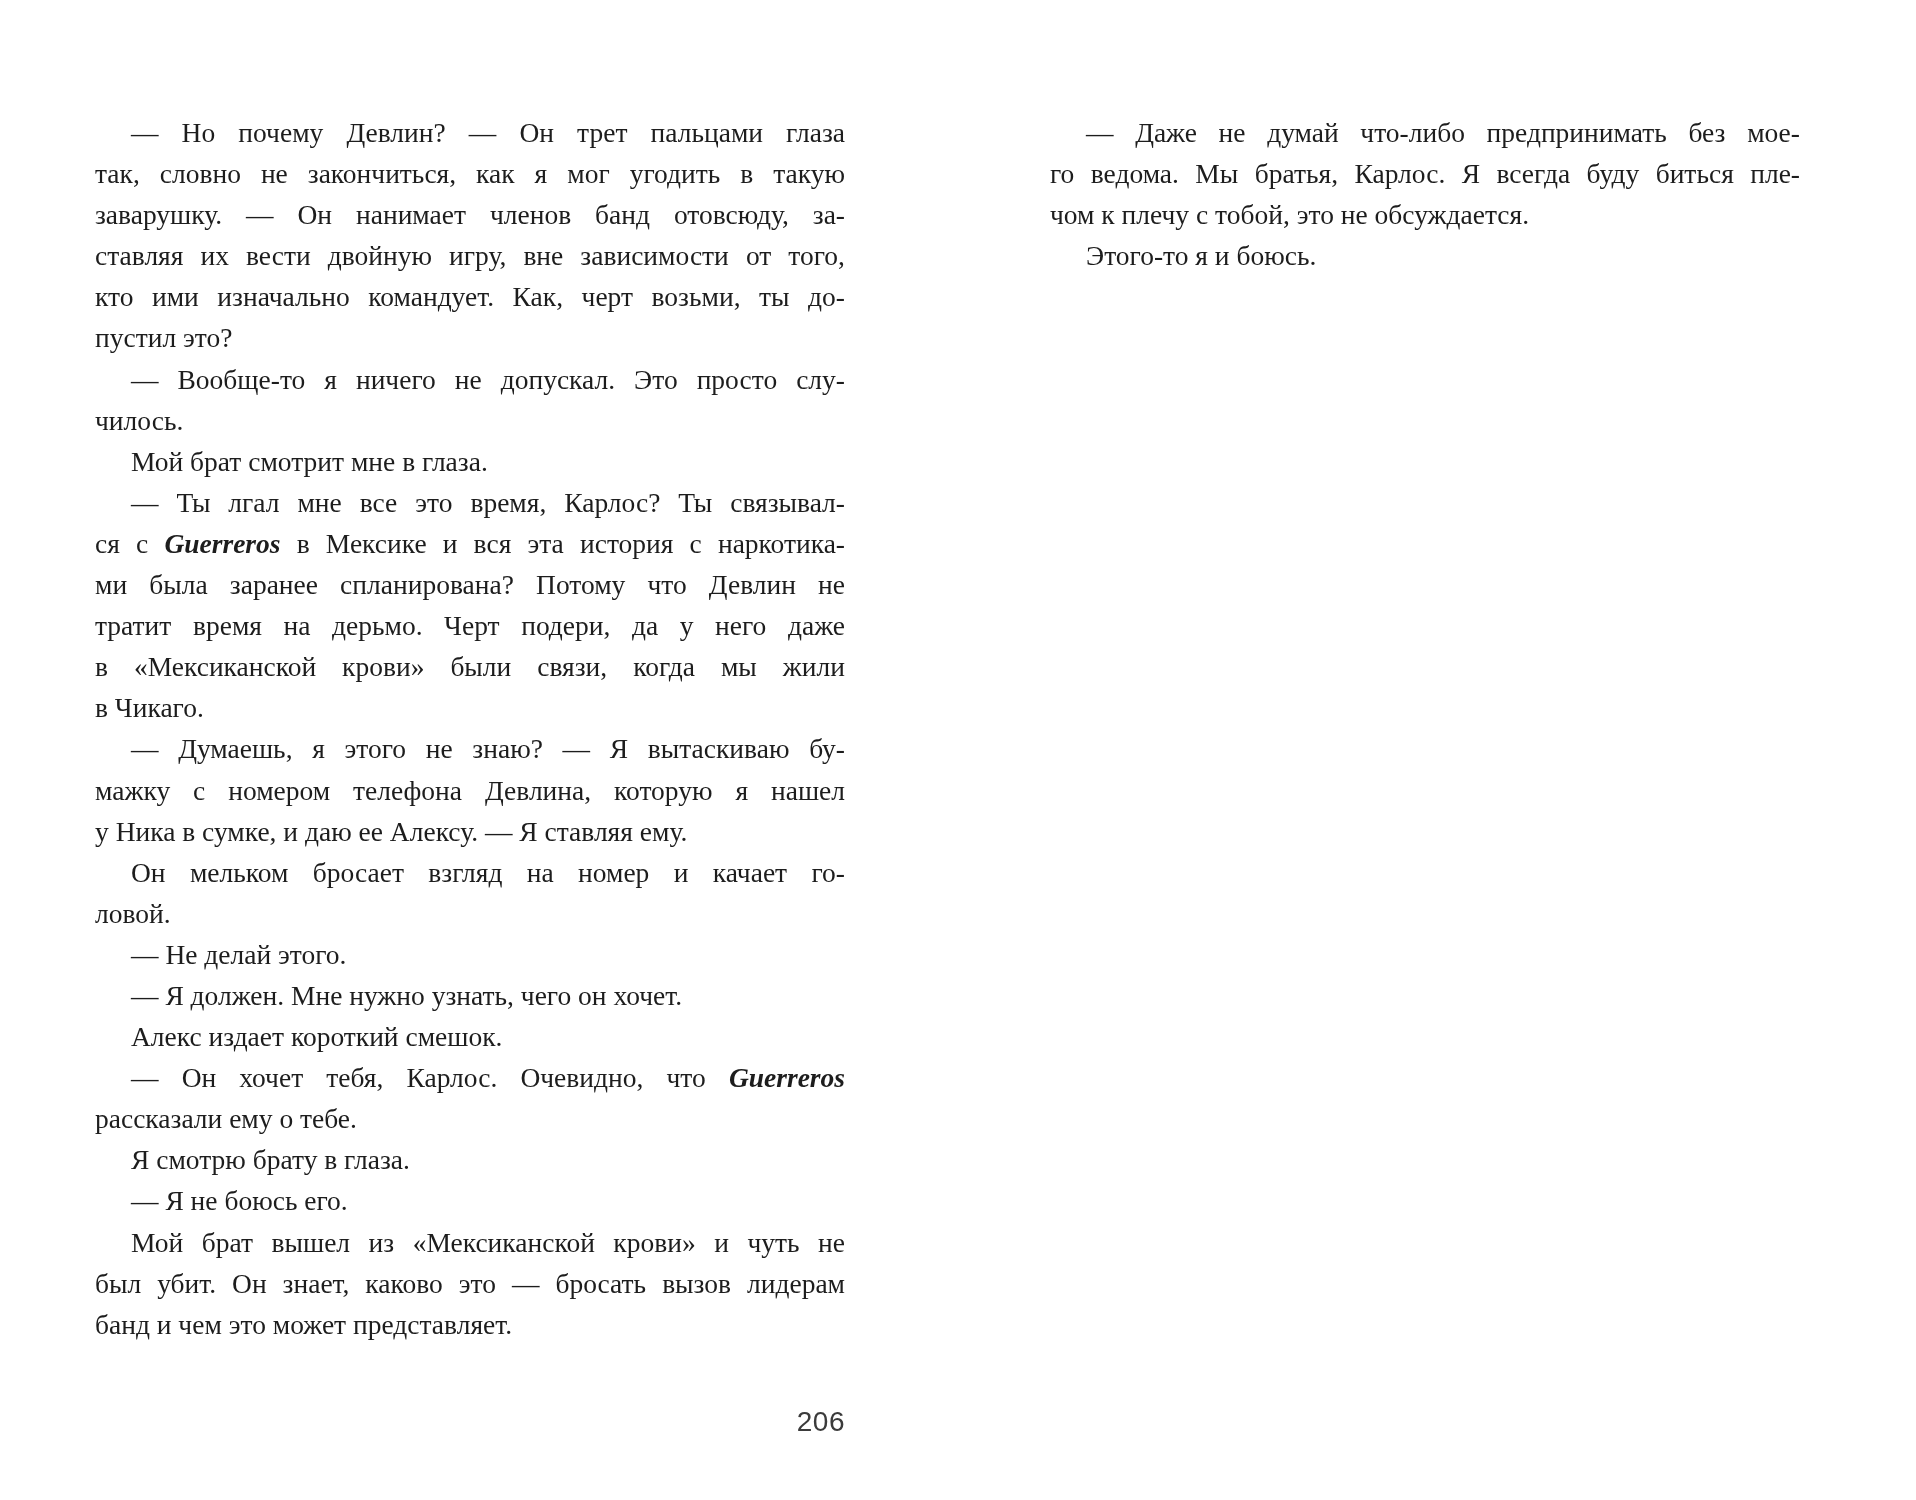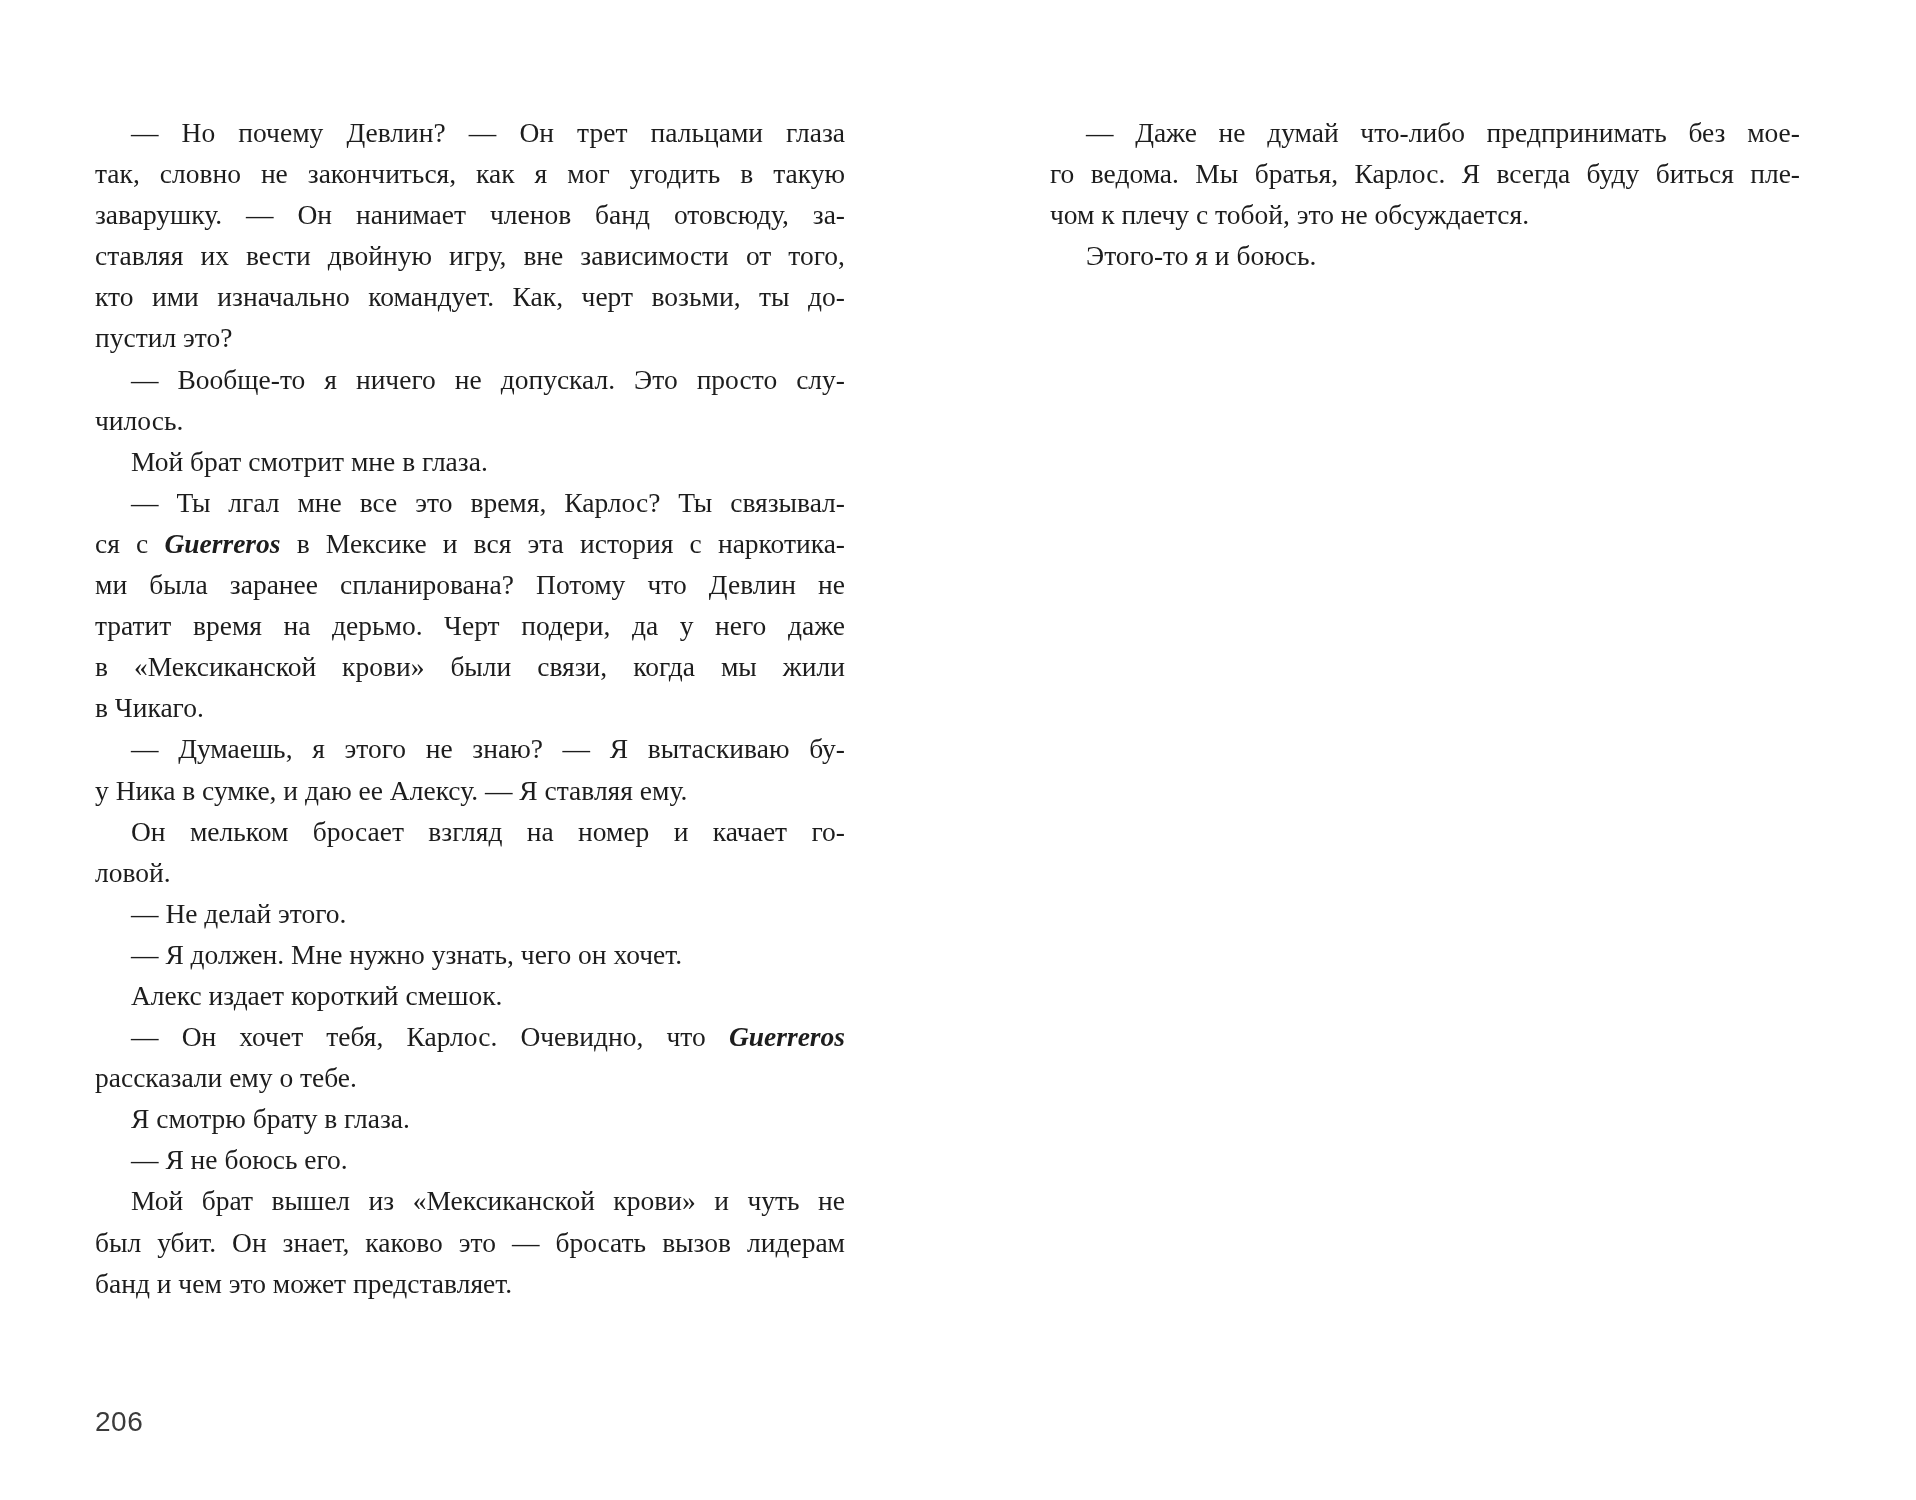--- a/index.html
+++ b/index.html
@@ -35,21 +35,21 @@
     white-space: normal;
   }
   .line.end { text-align-last: left; }
   .line.indent { text-indent: 36px; }
   .it { font-style: italic; font-weight: bold; }
   .page-num {
     position: absolute;
     top: 1406px;
     left: 95px;
     width: 750px;
-    text-align: left;
+    text-align: right;
     font-family: "Liberation Sans", sans-serif;
     font-size: 28px;
     letter-spacing: 0.5px;
     color: #3b3b3b;
   }
 </style>
 </head>
 <body>
 
 <div class="book-spread">
@@ -63,20 +63,21 @@
       <div class="line indent">— Вообще-то я ничего не допускал. Это просто слу-</div>
       <div class="line end">чилось.</div>
       <div class="line indent end">Мой брат смотрит мне в глаза.</div>
       <div class="line indent">— Ты лгал мне все это время, Карлос? Ты связывал-</div>
       <div class="line">ся с <span class="it">Guerreros</span> в Мексике и вся эта история с наркотика-</div>
       <div class="line">ми была заранее спланирована? Потому что Девлин не</div>
       <div class="line">тратит время на дерьмо. Черт подери, да у него даже</div>
       <div class="line">в «Мексиканской крови» были связи, когда мы жили</div>
       <div class="line end">в Чикаго.</div>
       <div class="line indent">— Думаешь, я этого не знаю? — Я вытаскиваю бу-</div>
+      <div class="line">мажку с номером телефона Девлина, которую я нашел</div>
       <div class="line end">у Ника в сумке, и даю ее Алексу. — Я ставляя ему.</div>
       <div class="line indent">Он мельком бросает взгляд на номер и качает го-</div>
       <div class="line end">ловой.</div>
       <div class="line indent end">— Не делай этого.</div>
       <div class="line indent end">— Я должен. Мне нужно узнать, чего он хочет.</div>
       <div class="line indent end">Алекс издает короткий смешок.</div>
       <div class="line indent">— Он хочет тебя, Карлос. Очевидно, что <span class="it">Guerreros</span></div>
       <div class="line end">рассказали ему о тебе.</div>
       <div class="line indent end">Я смотрю брату в глаза.</div>
       <div class="line indent end">— Я не боюсь его.</div>

